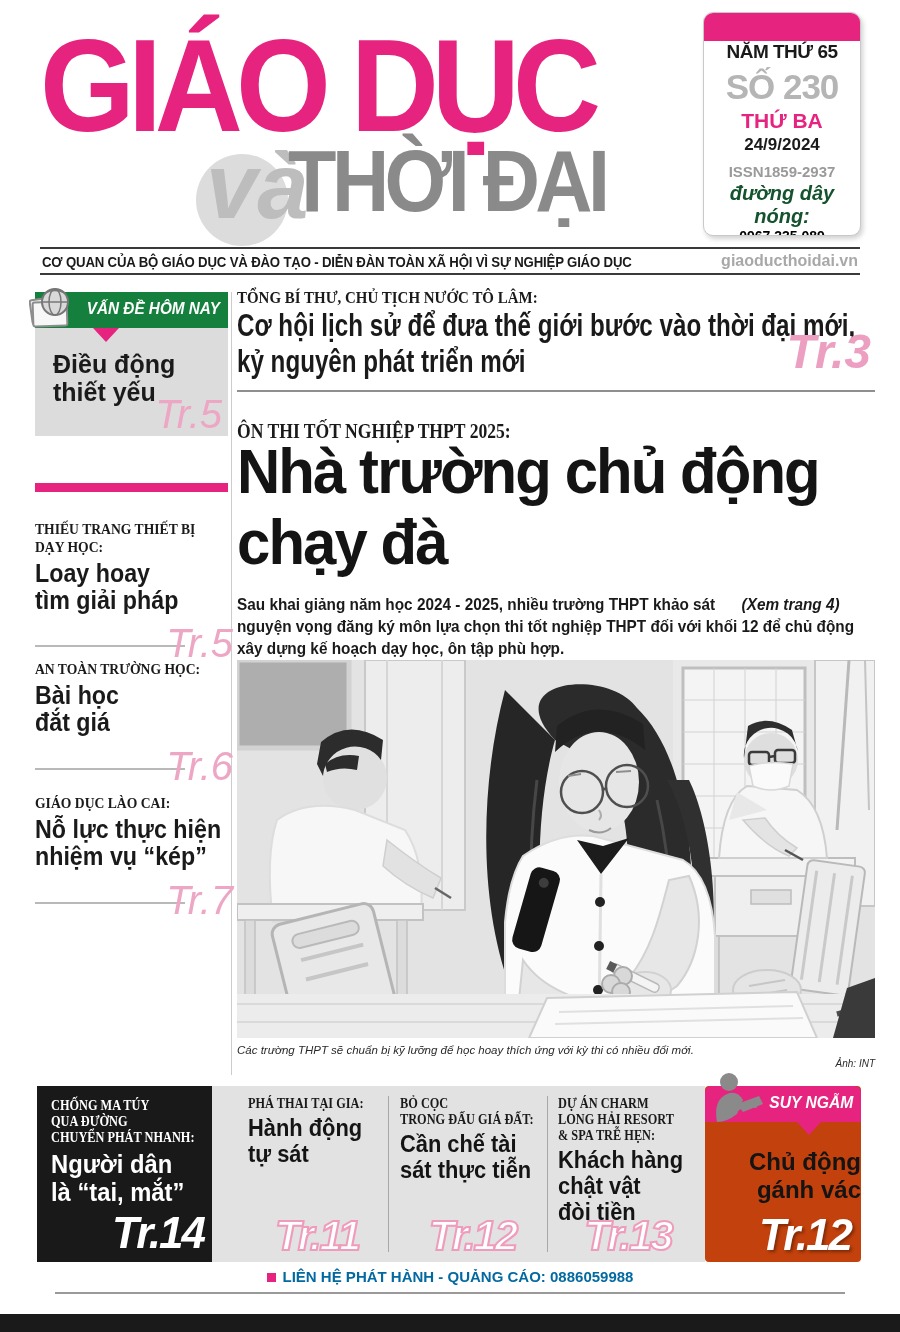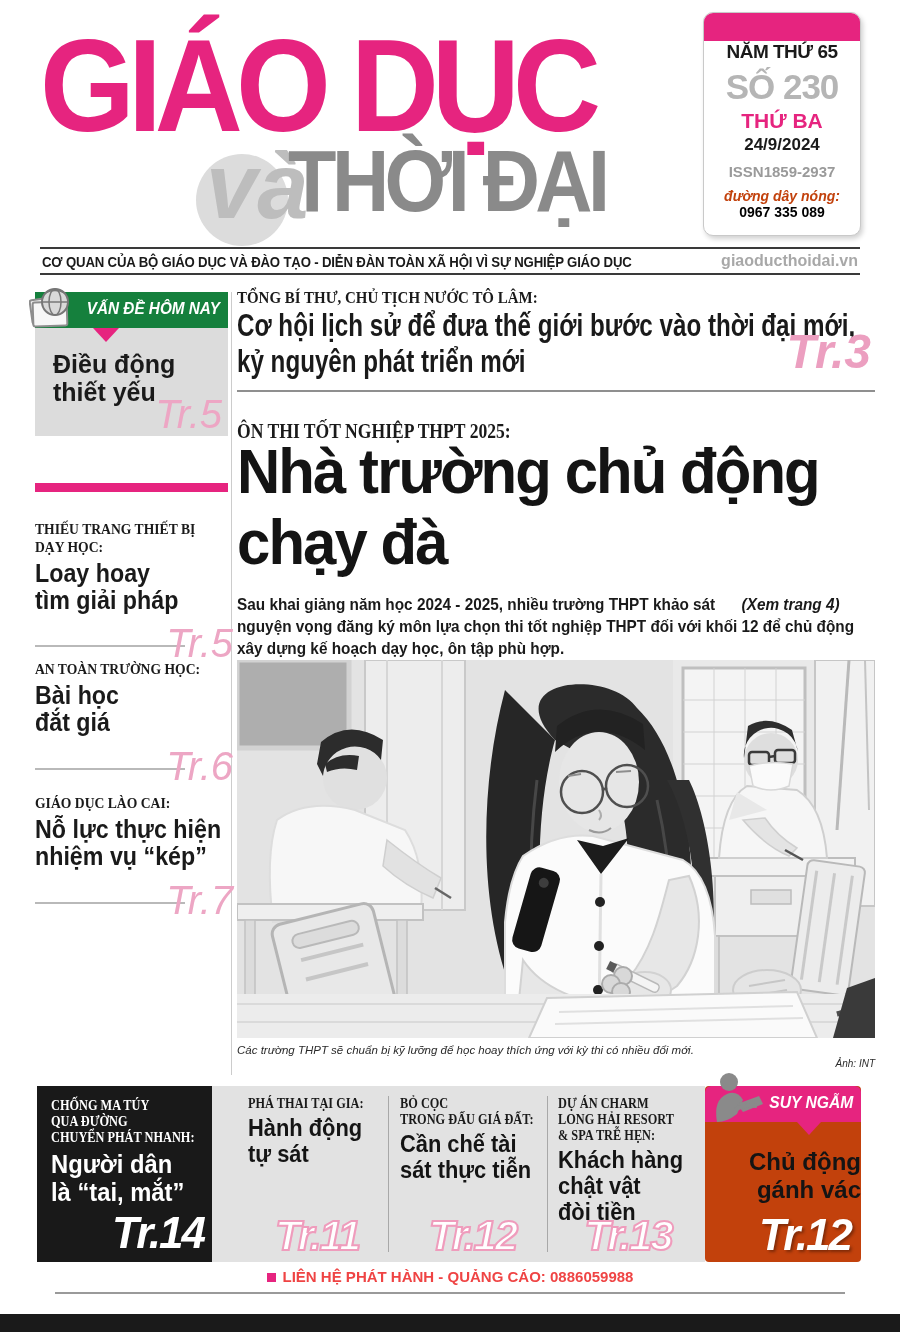--- a/index.html
+++ b/index.html
@@ -22,21 +22,21 @@
   
   .infobox { position:absolute; left:703px; top:12px; width:158px; height:224px; background:#fff;
              border:1px solid #c9c9c9; border-radius:10px; box-shadow:2px 3px 5px rgba(0,0,0,.18);
              text-align:center; overflow:hidden; }
   .infobox-bar { height:28px; background:#e6247f; }
   .ib-year { margin-top:0; font-size:19px; font-weight:800; color:#1a1a1a; letter-spacing:-0.5px; }
   .ib-issue { margin-top:4px; font-size:35px; font-weight:800; color:#b5b5b5; letter-spacing:-1px; }
   .ib-day { margin-top:2px; font-size:21px; font-weight:800; color:#e6247f; }
   .ib-date { margin-top:2px; font-size:17px; font-weight:800; color:#1a1a1a; }
   .ib-issn { margin-top:8px; font-size:15px; color:#9a9a9a; font-weight:700; }
-  .ib-hotlbl { margin-top:8px; font-size:14px; font-weight:800; color:#c2410c; font-style:italic; }
+  .ib-hotlbl { margin-top:2px; font-size:20px; font-weight:800; color:#14532d; font-style:italic; }
   .ib-hotnum { font-size:14px; font-weight:700; color:#000000; }
 
   
   .tagline { position:absolute; left:40px; top:247px; width:820px; height:28px;
              border-top:2px solid #3a3a3a; border-bottom:2px solid #3a3a3a; }
   .tagline-left { position:absolute; left:2px; top:4px; font-size:15px; font-weight:800; color:#1a1a1a;
                   white-space:nowrap; transform:scaleX(0.88); transform-origin:left top; letter-spacing:-0.2px; }
   .tagline-right { position:absolute; right:2px; top:3px; font-size:16px; font-weight:800; color:#a8a8a8; }
 
   
@@ -122,21 +122,21 @@
                 border-left:12px solid transparent; border-right:12px solid transparent;
                 border-top:13px solid #e6247f; }
   .rf-icon { position:absolute; left:2px; top:-16px; width:62px; height:58px; }
   .rf-title { position:absolute; left:0; top:62px; width:156px; text-align:right; font-size:24px;
               font-weight:800; color:#141414; line-height:1.15; }
   .rf-page { position:absolute; right:10px; bottom:2px; font-style:italic; font-weight:800; color:#fff;
              font-size:44px; letter-spacing:-2px; text-shadow:2px 2px 3px rgba(0,0,0,.35); }
 
   
   .contact { position:absolute; left:0; top:1268px; width:900px; text-align:center; font-size:15px;
-             font-weight:800; color:#ef4444; }
+             font-weight:800; color:#0369a1; }
   .contact .sq { display:inline-block; width:9px; height:9px; background:#e6247f; margin-right:7px; }
   .footer-rule { position:absolute; left:55px; top:1292px; width:790px; height:2px; background:#9a9a9a; }
   .bottom-bar { position:absolute; left:0; top:1314px; width:900px; height:18px; background:#1a1a1a; }
 </style>
 </head>
 <body>
 
 <div class="page">
 
   <div>

